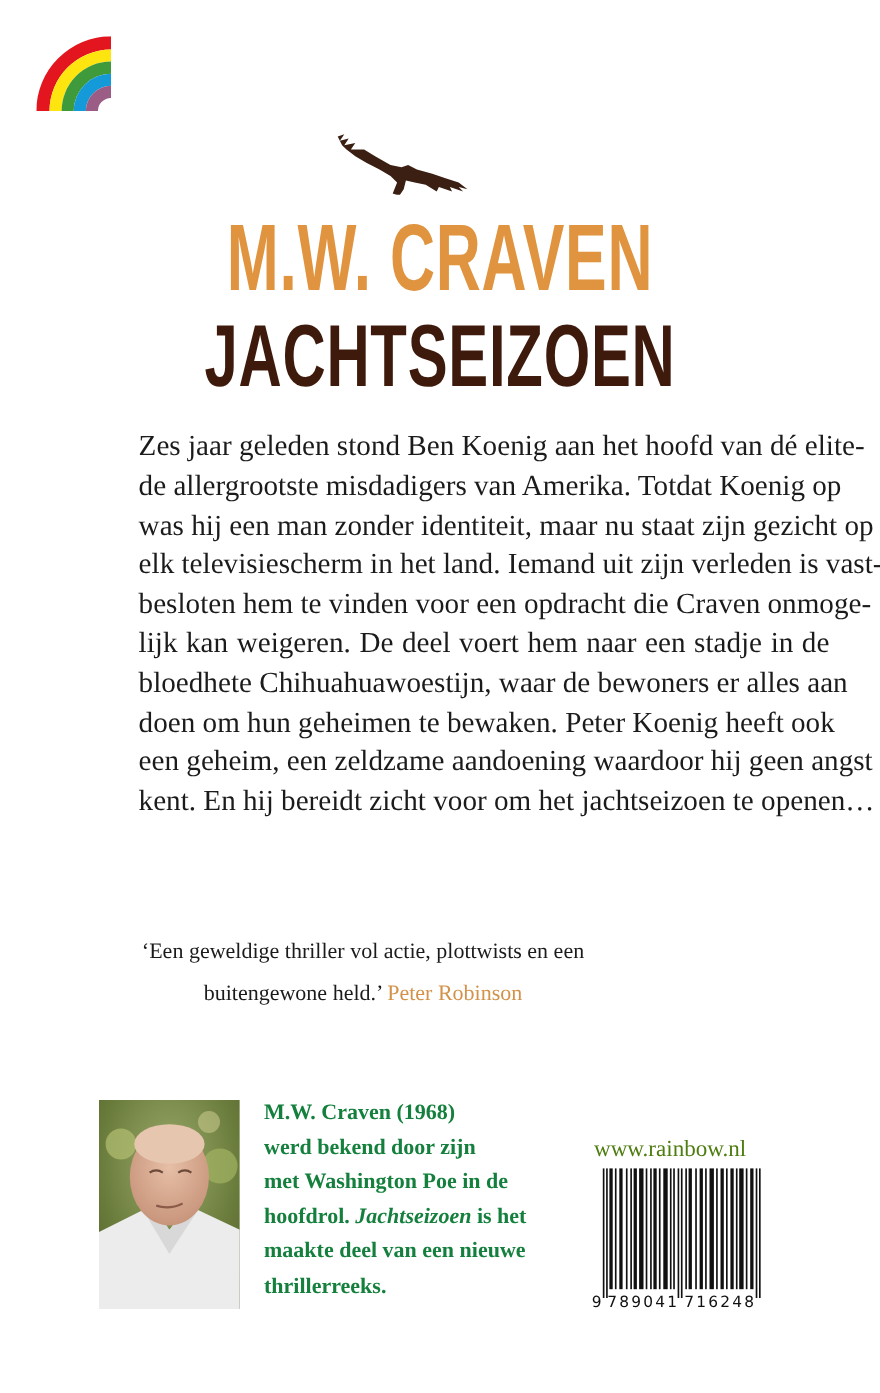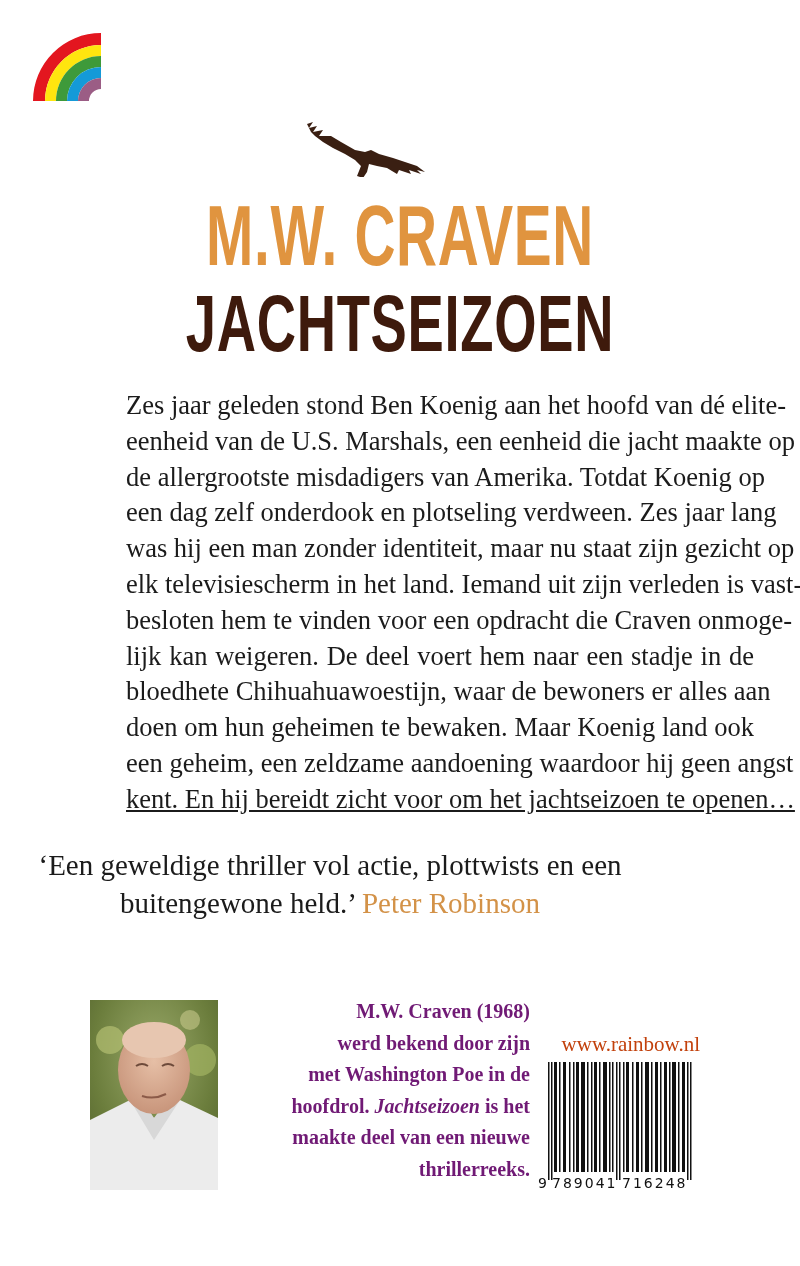--- a/index.html
+++ b/index.html
@@ -22,36 +22,36 @@
     transform: scaleX(0.68); transform-origin: center;
   }
   .blurb {
     position: absolute; left: 90px; width: 628px; top: 388px;
     font-family: "Liberation Serif", "DejaVu Serif", serif;
     font-size: 26.5px; line-height: 35.8px; color: #1b1b1b; text-align: justify;
     text-align-last: justify;
     margin-left: 36px;
   }
   .blurb .line { display: block; text-align: justify; text-align-last: justify; white-space: nowrap; }
-  .blurb .line.last { text-align-last: left; text-decoration: underline; }
+  .blurb .line.last { text-align-last: left; }
   .quote {
     position: absolute; left: 0; width: 660px; top: 846px; text-align: center;
     font-family: "Liberation Serif", "DejaVu Serif", serif;
-    font-size: 29px; line-height: 38px; color: #1b1b1b;
+    font-size: 20px; line-height: 38px; color: #1b1b1b;
   }
   .photo { position: absolute; left: 90px; top: 1000px; width: 128px; height: 190px; overflow: hidden; }
   .bio {
     position: absolute; left: 240px; top: 996px; width: 290px;
     font-family: "Liberation Serif", "DejaVu Serif", serif; font-weight: bold;
     font-size: 20px; line-height: 31.5px;
   }
   .bio em { font-style: italic; font-weight: bold; }
   .site {
-    position: absolute; left: 540px; top: 1032px; width: 160px; text-align: right;
-    font-family: "Liberation Serif", "DejaVu Serif", serif; font-size: 21px; color: #c2410c;
+    position: absolute; left: 540px; top: 1032px; width: 160px; text-align: left;
+    font-family: "Liberation Serif", "DejaVu Serif", serif; font-size: 21px; color: #4d7c0f;
   }
   .barcode { position: absolute; left: 538px; top: 1062px; width: 162px; height: 130px; }
 </style>
 </head>
 <body>
 
 <svg class="logo" viewBox="0 0 68 68">
   <path d="M0 68 A68 68 0 0 1 68 0 L68 12 A56 56 0 0 0 12 68 Z" fill="#e3161f"></path>
   <path d="M12 68 A56 56 0 0 1 68 12 L68 23 A45 45 0 0 0 23 68 Z" fill="#ffe50f"></path>
   <path d="M23 68 A45 45 0 0 1 68 23 L68 34 A34 34 0 0 0 34 68 Z" fill="#3e9a3a"></path>
@@ -61,29 +61,27 @@
 
 <svg class="bird" viewBox="0 0 125 65">
   <path d="M2 12 L8 10 L4 16 L12 14 L8 20 L18 18 L14 24 L26 24 L36 30 L50 38 L60 40 L66 38 L74 42 L88 46 L100 50 L112 54 L120 60 L112 58 L116 62 L104 58 L106 62 L94 58 L92 62 L82 56 L72 54 L64 52 L62 60 L58 66 L52 64 L56 54 L50 48 L40 42 L28 36 L18 30 L10 24 L6 20 Z" fill="#3a1f12"></path>
 </svg>
 
 <div class="author" style="color:#e0943f;">M.W. CRAVEN</div>
 <div class="title" style="color:#3e1a0c;">JACHTSEIZOEN</div>
 
 <div class="blurb">
   <span class="line">Zes jaar geleden stond Ben Koenig aan het hoofd van dé elite-</span>
-  <span class="line">eenheid van de U.S. Marshals, een eenheid die jacht maakte op</span>
   <span class="line">de allergrootste misdadigers van Amerika. Totdat Koenig op</span>
-  <span class="line">een dag zelf onderdook en plotseling verdween. Zes jaar lang</span>
   <span class="line">was hij een man zonder identiteit, maar nu staat zijn gezicht op</span>
   <span class="line">elk televisiescherm in het land. Iemand uit zijn verleden is vast-</span>
   <span class="line">besloten hem te vinden voor een opdracht die Craven onmoge-</span>
   <span class="line">lijk kan weigeren. De deel voert hem naar een stadje in de</span>
   <span class="line">bloedhete Chihuahuawoestijn, waar de bewoners er alles aan</span>
-  <span class="line">doen om hun geheimen te bewaken. Maar Koenig land ook</span>
+  <span class="line">doen om hun geheimen te bewaken. Peter Koenig heeft ook</span>
   <span class="line">een geheim, een zeldzame aandoening waardoor hij geen angst</span>
   <span class="line last">kent. En hij bereidt zicht voor om het jachtseizoen te openen…</span>
 </div>
 
 <div class="quote">
   <div>‘Een geweldige thriller vol actie, plottwists en een</div>
   <div>
     <span>buitengewone held.’</span>
     <span style="color:#d39248;">Peter Robinson</span>
   </div>
@@ -107,21 +105,21 @@
   <circle cx="100" cy="20" r="10" fill="#c7c88a" opacity="0.6"></circle>
   <path d="M0 120 L40 100 L64 118 L90 100 L128 118 L128 190 L0 190 Z" fill="#ececec"></path>
   <path d="M40 100 L64 140 L90 100 L80 96 L64 118 L50 96 Z" fill="#d8d8d8"></path>
   <ellipse cx="64" cy="70" rx="36" ry="44" fill="url(#skin)"></ellipse>
   <ellipse cx="64" cy="40" rx="32" ry="18" fill="#e7c6b0"></ellipse>
   <path d="M46 66 Q52 62 58 66" stroke="#6d4a3a" stroke-width="2" fill="none"></path>
   <path d="M72 66 Q78 62 84 66" stroke="#6d4a3a" stroke-width="2" fill="none"></path>
   <path d="M52 96 Q64 100 76 94" stroke="#8b5a48" stroke-width="2" fill="none"></path>
 </svg>
 
-<div class="bio" style="color:#701a75;text-align:right;">
+<div class="bio" style="color:#15803d;">
   <div>M.W. Craven (1968)</div>
   <div>werd bekend door zijn</div>
   <div>met Washington Poe in de</div>
   <div><span>hoofdrol. </span><em>Jachtseizoen</em><span> is het</span></div>
   <div>maakte deel van een nieuwe</div>
   <div>thrillerreeks.</div>
 </div>
 
 <div class="site">www.rainbow.nl</div>
 

